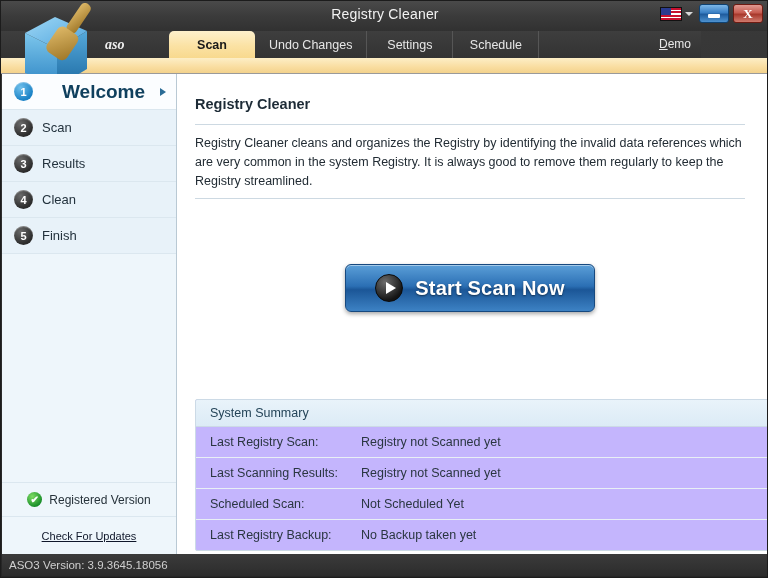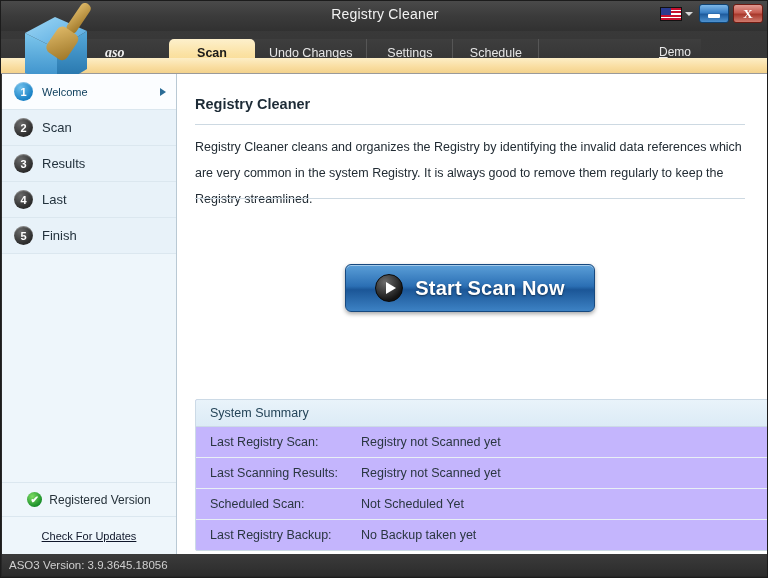--- a/index.html
+++ b/index.html
@@ -105,21 +105,21 @@
     border: 1px solid #6e1b12;
     color: #fff;
     font-size: 13px;
     font-weight: bold;
     font-family: "Liberation Serif", serif;
   }
 
   
   .tabstrip {
     position: absolute;
-    left: 0; top: 38px;
+    left: 0; top: 30px;
     width: 700px;
     height: 27px;
     background: linear-gradient(180deg, #3e3e3e 0%, #333333 100%);
     text-align: center;
   }
   .brand-aso {
     position: absolute;
     left: 104px; top: 6px;
     font-family: "Liberation Serif", serif;
     font-style: italic;
@@ -243,23 +243,24 @@
     flex: none;
   }
   .step.active .step-num {
     background: radial-gradient(circle at 35% 30%, #6fc0ec, #1a82c6 70%);
   }
   .step-label {
     font-size: 13px;
     color: #23323d;
   }
   .step.active .step-label {
-    font-weight: normal;
+    font-weight: bold;
     color: #10405e;
-    font-size: 11px;
+    font-size: 19px;
+    margin-left: 20px;
   }
   .step-arrow {
     position: absolute;
     right: 10px;
     width: 0; height: 0;
     border-top: 4px solid transparent;
     border-bottom: 4px solid transparent;
     border-left: 6px solid #2b6c96;
   }
 
@@ -332,21 +333,21 @@
     background: #cdd9e2;
   }
   .rule.r1 { top: 50px; }
   .rule.r2 { top: 124px; }
 
   .desc {
     position: absolute;
     left: 18px; top: 60px;
     width: 552px;
     font-size: 12.5px;
-    line-height: 26px;
+    line-height: 19px;
     color: #222c34;
   }
 
   .scan-btn {
     position: absolute;
     left: 168px; top: 190px;
     width: 250px; height: 48px;
     border-radius: 6px;
     background: linear-gradient(180deg, #5b9fd8 0%, #2b6fb4 46%, #1b5697 54%, #3d82c4 100%);
     border: 1px solid #17497f;
@@ -528,21 +529,21 @@
         <span class="step-label">Scan</span>
       </div>
 
       <div class="step">
         <span class="step-num">3</span>
         <span class="step-label">Results</span>
       </div>
 
       <div class="step">
         <span class="step-num">4</span>
-        <span class="step-label">Last</span>
+        <span class="step-label">Clean</span>
       </div>
 
       <div class="step">
         <span class="step-num">5</span>
         <span class="step-label">Finish</span>
       </div>
 
       <div class="sidebar-foot">
         <div class="reg-row">
           <span class="check-icon">✔</span>

